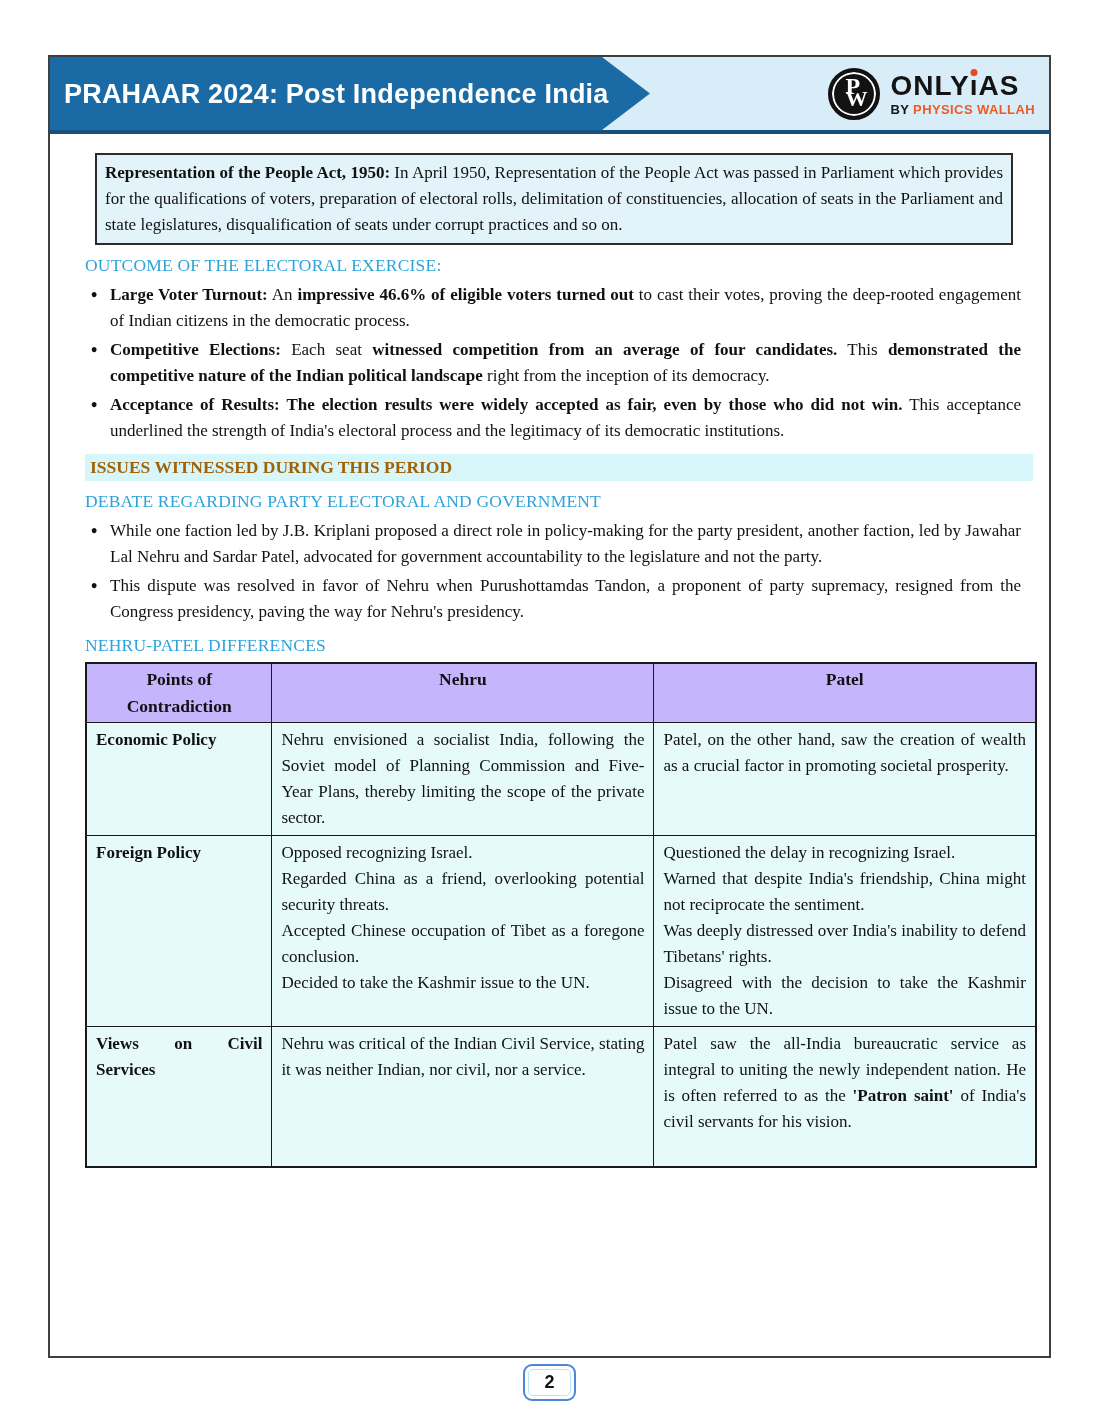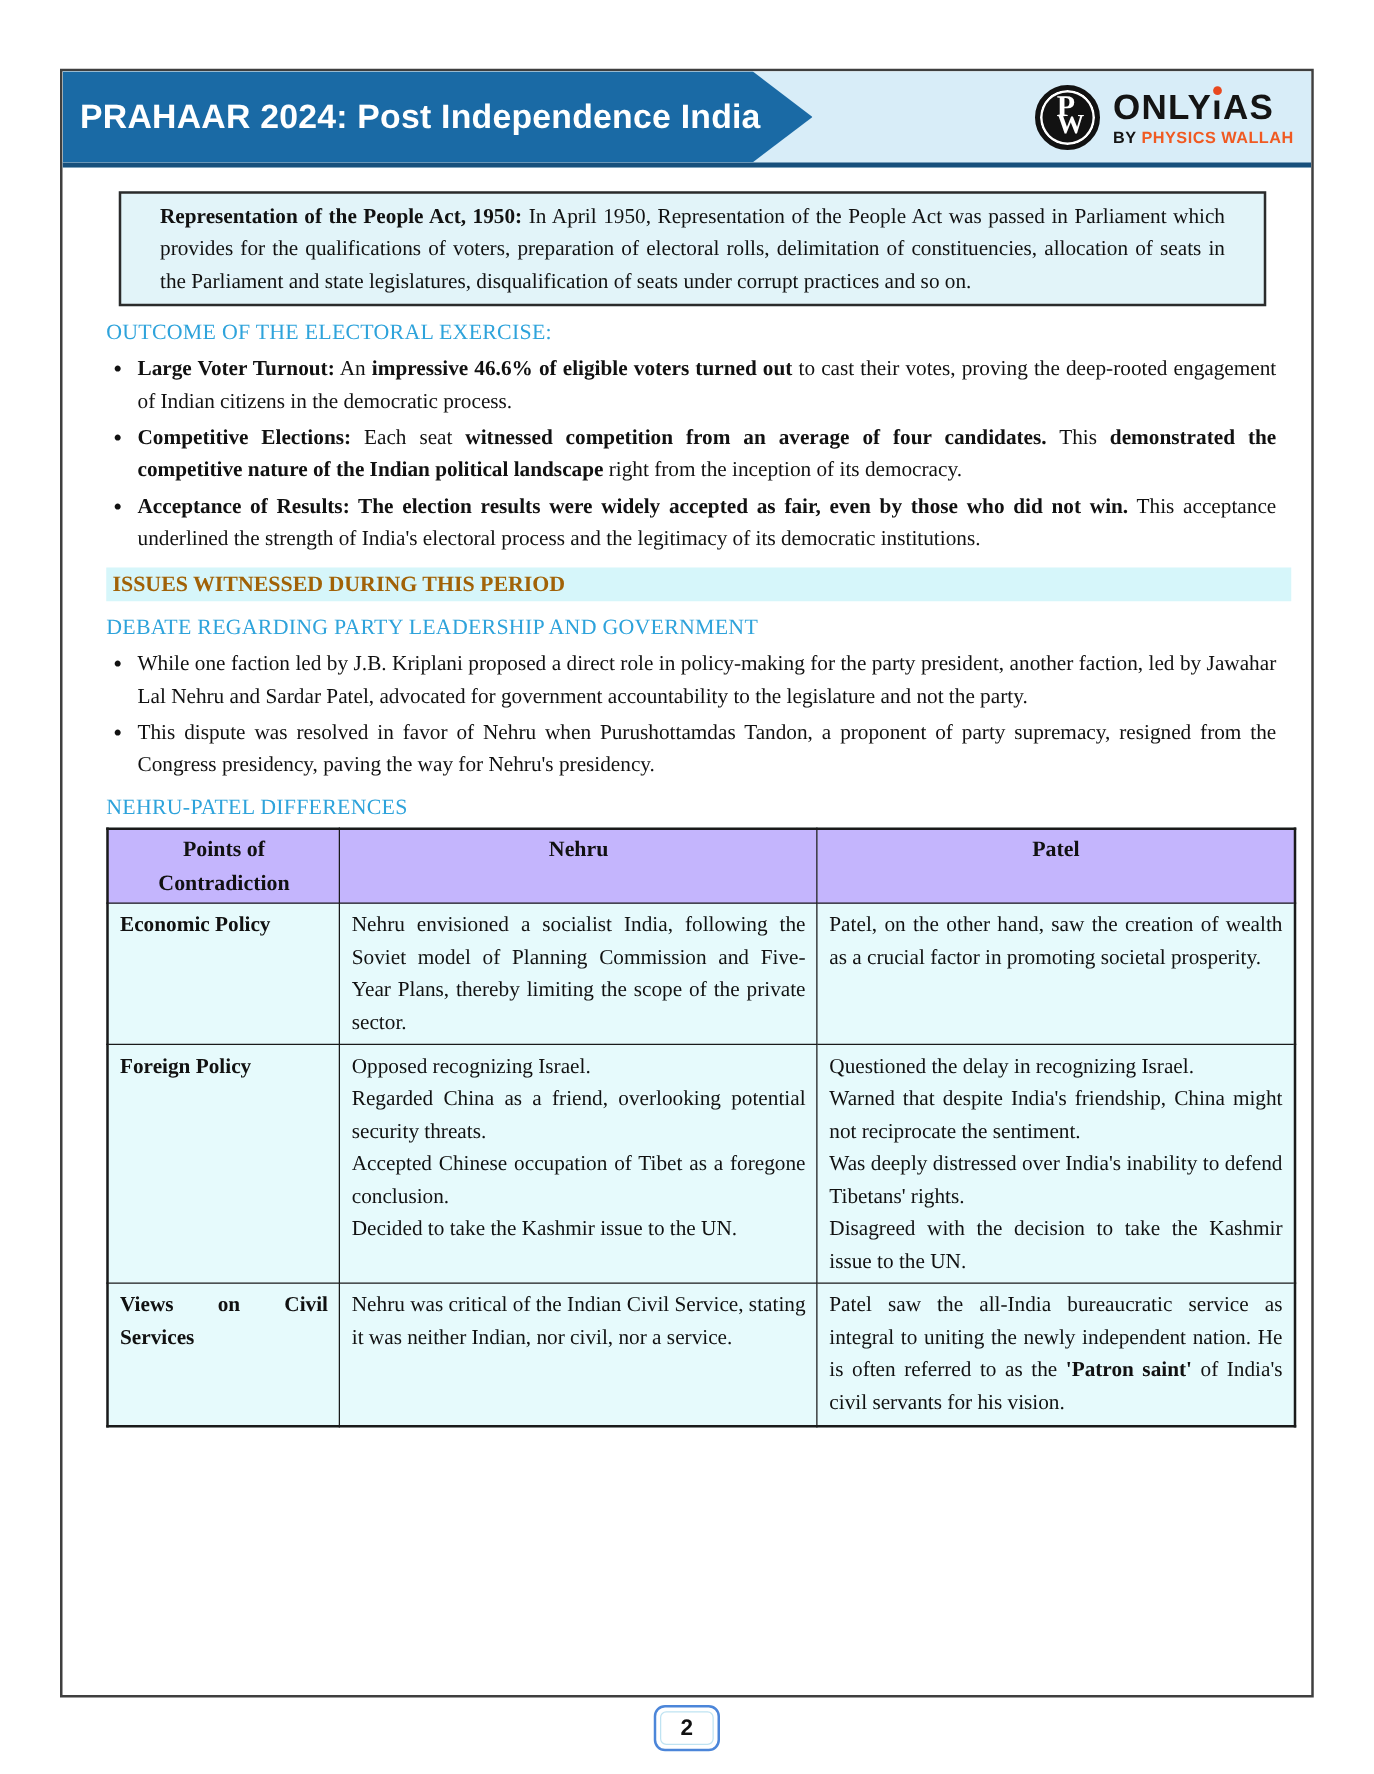--- a/index.html
+++ b/index.html
@@ -72,21 +72,21 @@
     font-family: "Liberation Sans", sans-serif;
     font-weight: bold; font-size: 13px; margin-top: 3px; letter-spacing: .4px;
   }
   .brand-sub .by { color: #141414; }
   .brand-sub .pw-orange { color: #F05A22; }
   
   .content { padding: 19px 16px 0 35px; }
   .info-box {
     border: 2px solid #2b2b2b;
     background: #E2F4F9;
-    padding: 5px 31px;
+    padding: 5px 8px;
     margin: 0 20px 0 10px;
     text-align: justify;
     font-size: 17px; line-height: 26px;
   }
   .bold { font-weight: bold; }
   .blue-heading {
     color: #2EA3DB; font-weight: normal; font-size: 17.5px;
     margin: 10px 0 6px 0; letter-spacing: .2px;
   }
   ul.bullets { list-style: none; margin: 0 12px 2px 0; padding: 0; }
@@ -118,21 +118,21 @@
     vertical-align: top;
   }
   .doc-table th {
     background: #c4b5fd; text-align: center;
     font-size: 17.5px; line-height: 27px;
     padding: 2px 24px;
   }
   .doc-table td { padding: 4px 9px; }
   td.topic { font-weight: bold; text-align: justify; }
   .doc-table td p { margin: 0; text-align: justify; }
-  tr.row-civil td { height: 114px; }
+  tr.row-civil td { height: 140px; }
   
   .page-badge {
     width: fit-content; margin: 6px auto 0 auto;
     border: 2px solid #4C86D9; border-radius: 9px;
     background: #fff; padding: 3px;
   }
   .page-badge-inner {
     border: 1px solid #BFE3F2; border-radius: 5px;
     padding: 2px 15px;
     font-family: "Liberation Sans", sans-serif;
@@ -166,21 +166,21 @@
     <div class="blue-heading">OUTCOME OF THE ELECTORAL EXERCISE:</div>
 
     <ul class="bullets">
       <li><span class="bold">Large Voter Turnout:</span><span> An </span><span class="bold">impressive 46.6% of eligible voters turned out</span><span> to cast their votes, proving the deep-rooted engagement of Indian citizens in the democratic process.</span></li>
       <li><span class="bold">Competitive Elections:</span><span> Each seat </span><span class="bold">witnessed competition from an average of four candidates.</span><span> This </span><span class="bold">demonstrated the competitive nature of the Indian political landscape</span><span> right from the inception of its democracy.</span></li>
       <li><span class="bold">Acceptance of Results: The election results were widely accepted as fair, even by those who did not win.</span><span> This acceptance underlined the strength of India's electoral process and the legitimacy of its democratic institutions.</span></li>
     </ul>
 
     <div class="bar-heading">ISSUES WITNESSED DURING THIS PERIOD</div>
 
-    <div class="blue-heading">DEBATE REGARDING PARTY LEADERSHIP AND GOVERNMENT</div>
+    <div class="blue-heading">DEBATE REGARDING PARTY ELECTORAL AND GOVERNMENT</div>
 
     <ul class="bullets">
       <li>While one faction led by J.B. Kriplani proposed a direct role in policy-making for the party president, another faction, led by Jawahar Lal Nehru and Sardar Patel, advocated for government accountability to the legislature and not the party.</li>
       <li>This dispute was resolved in favor of Nehru when Purushottamdas Tandon, a proponent of party supremacy, resigned from the Congress presidency, paving the way for Nehru's presidency.</li>
     </ul>
 
     <div class="blue-heading">NEHRU-PATEL DIFFERENCES</div>
 
     <table class="doc-table">
       <colgroup>

